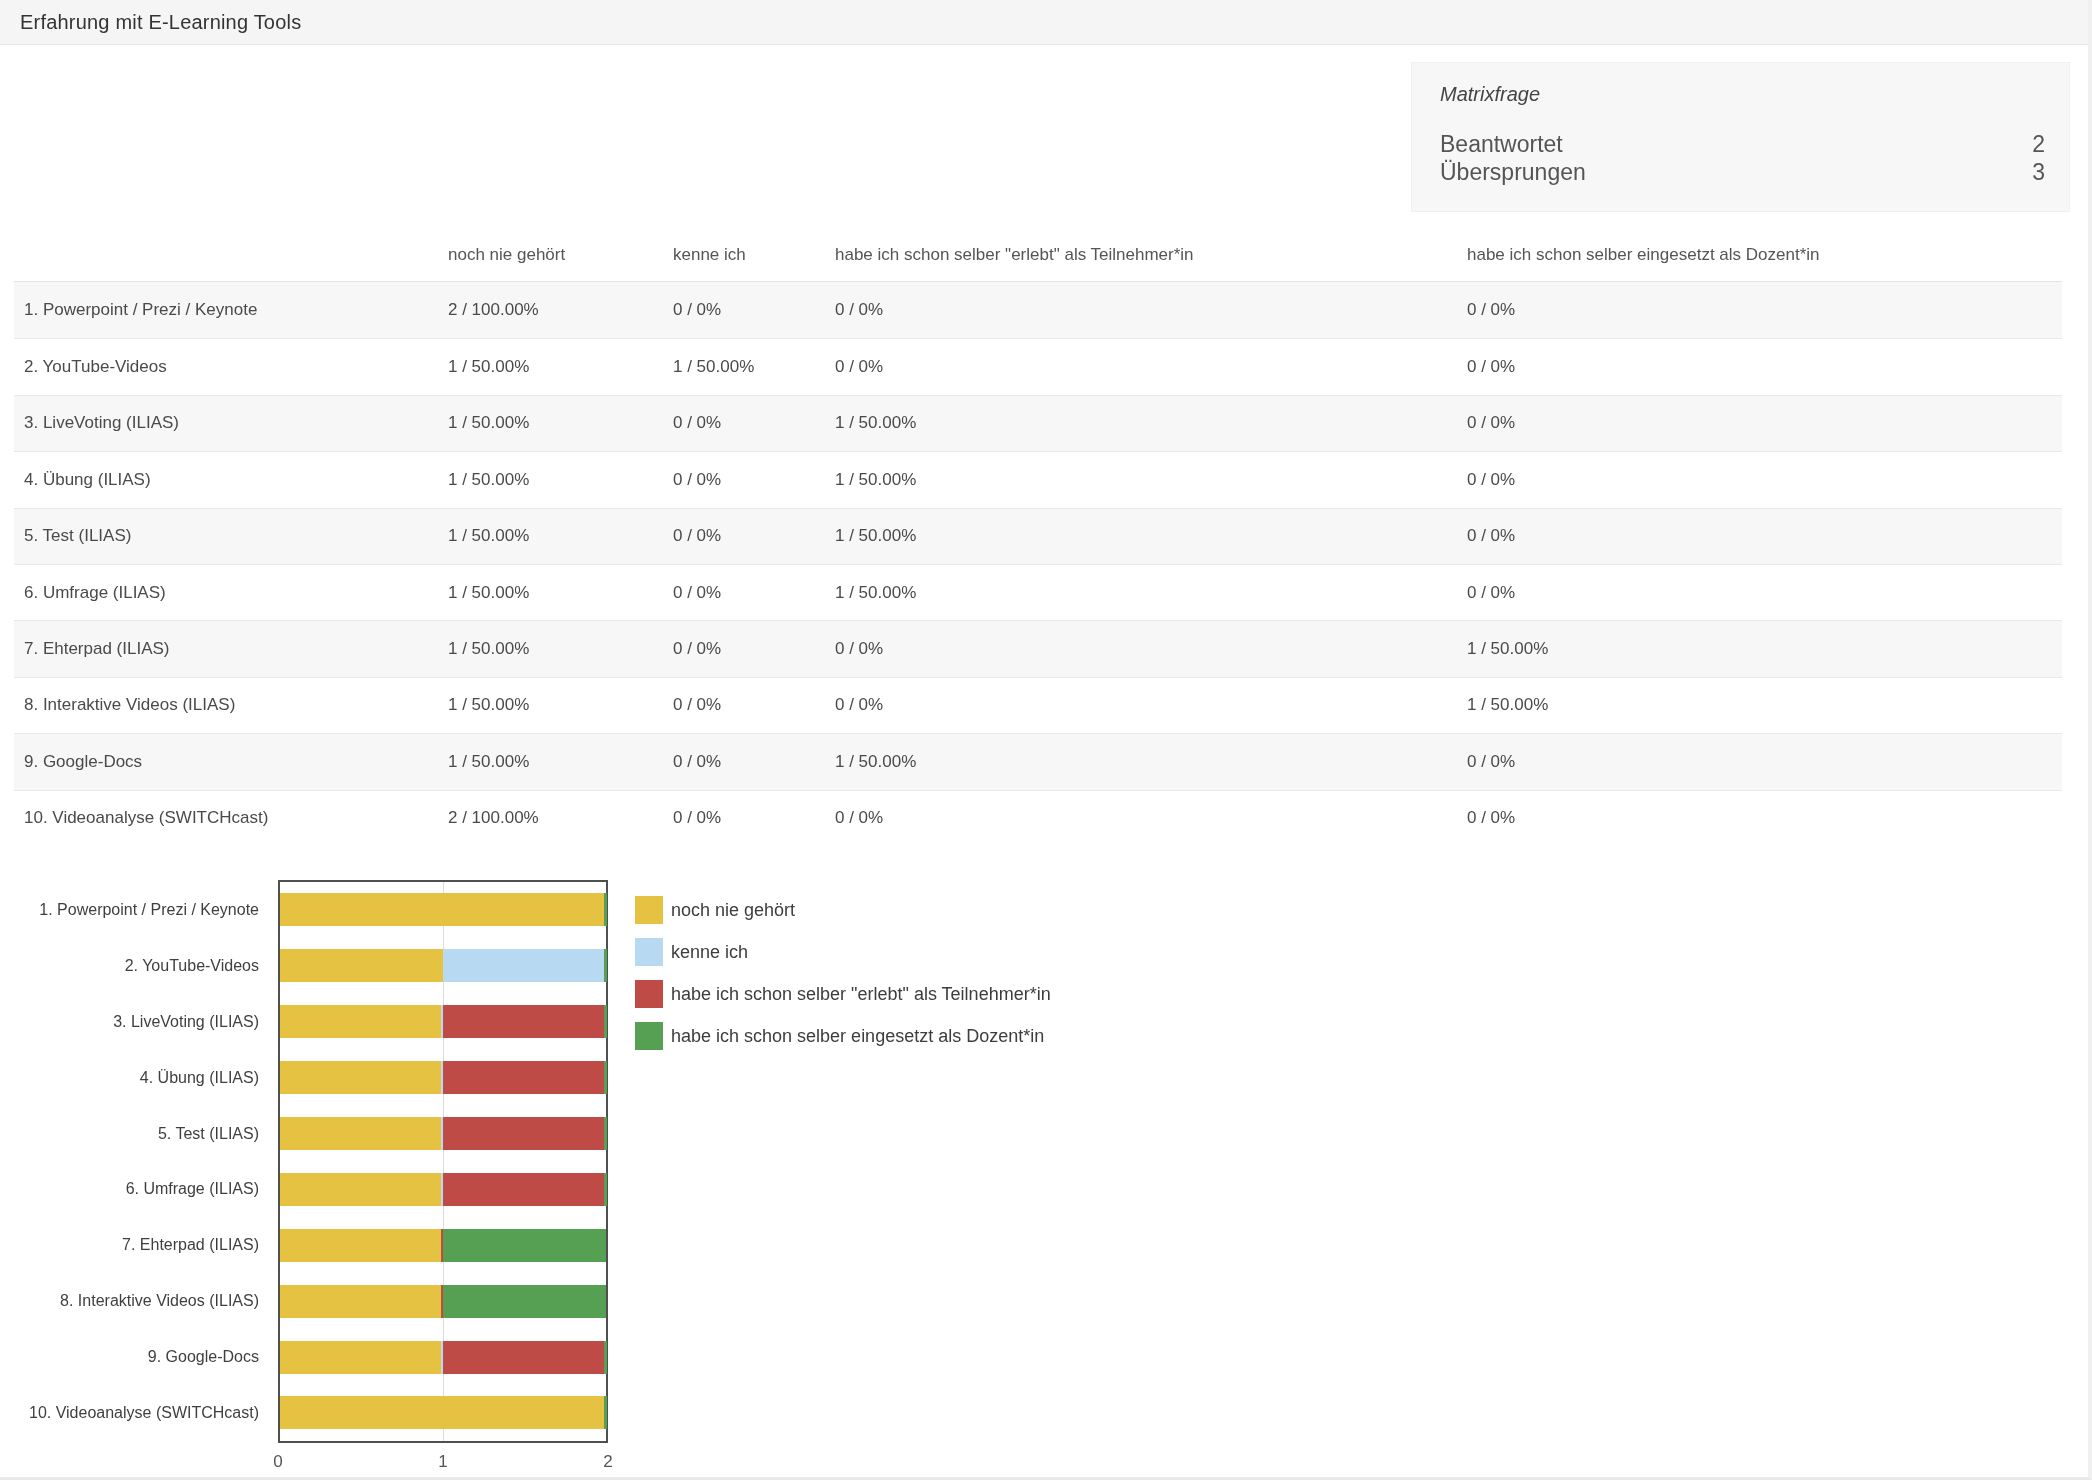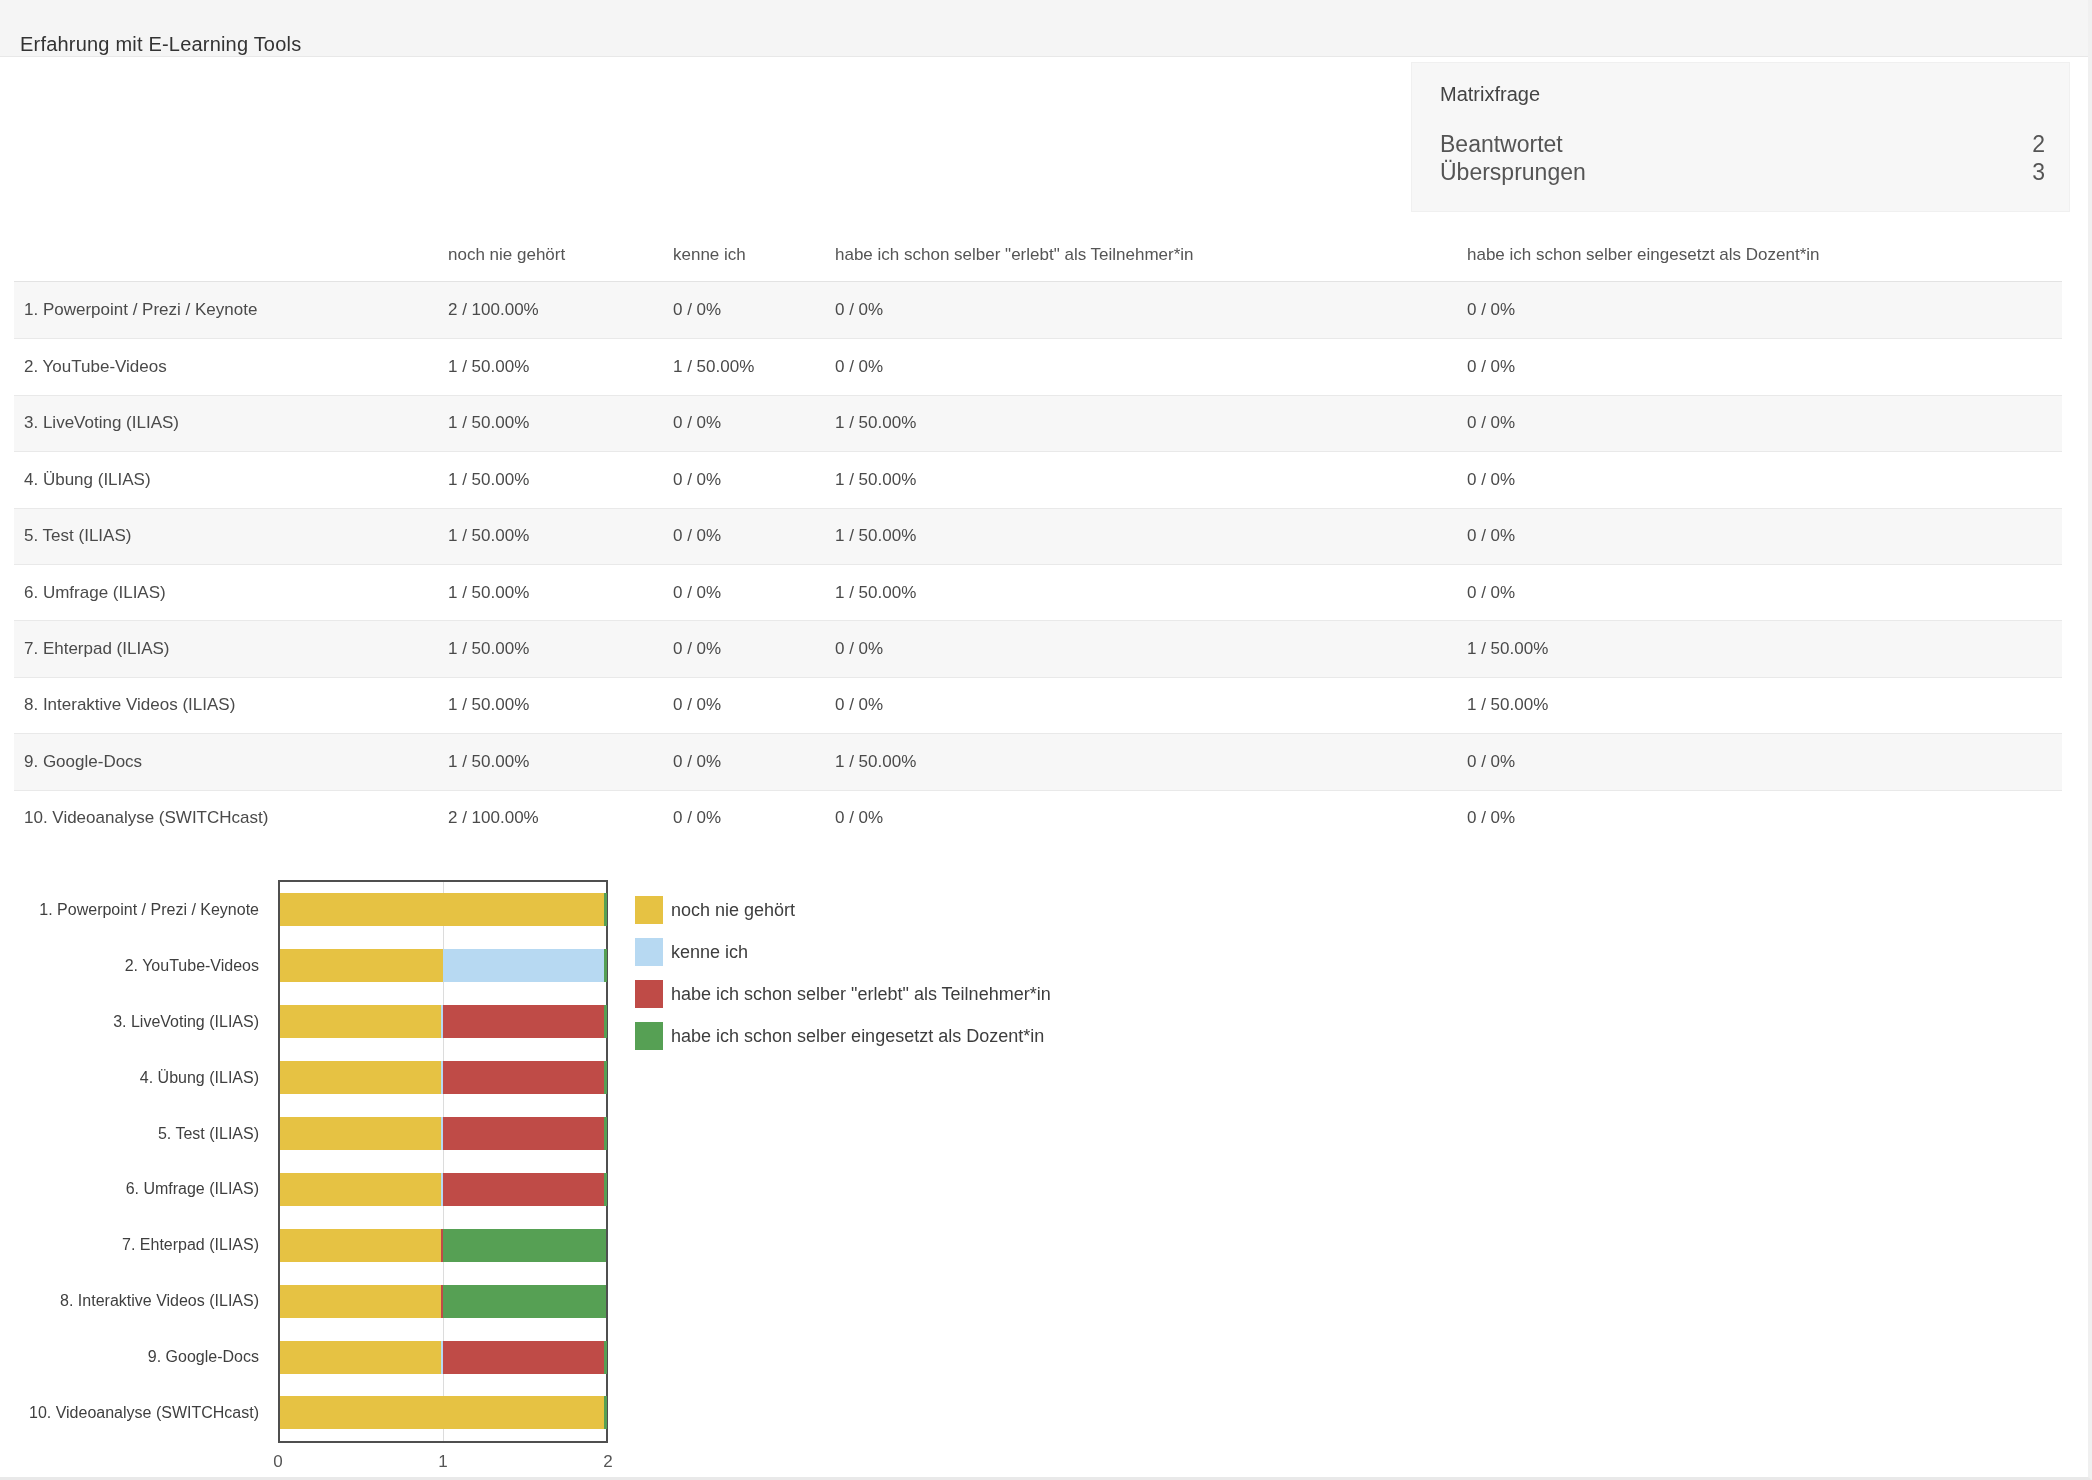--- a/index.html
+++ b/index.html
@@ -2,31 +2,31 @@
 <html><head>
 <meta charset="utf-8">
 <style>
   * { margin:0; padding:0; box-sizing:border-box; }
   html,body { width:2092px; height:1480px; background:#ffffff; overflow:hidden;
     font-family:"Liberation Sans", sans-serif; }
   .page { position:relative; width:2092px; height:1480px; background:#fff;
     border-right:4px solid #f0f0f0; border-bottom:3px solid #e9e9e9; }
 
   
-  .topbar { position:absolute; left:0; top:0; width:100%; height:57px;
-    background:#f5f5f5; border-bottom:1px solid #e8e8e8; display:flex; align-items:flex-end; }
+  .topbar { position:absolute; left:0; top:0; width:100%; height:45px;
+    background:#f5f5f5; border-bottom:1px solid #e8e8e8; display:flex; align-items:center; }
   .topbar .title { font-size:20px; color:#333; padding-left:20px; letter-spacing:0.2px; }
 
   
   .prompt { position:absolute; left:20px; top:80px; font-size:18px; color:#6d6d6d; }
 
   
   .stats { position:absolute; left:1411px; top:62px; width:659px; height:150px;
     background:#f7f7f7; border:1px solid #f0f0f0; padding:20px 24px 16px 28px; }
-  .stats .stats-title { font-size:20px; color:#444; margin-bottom:24px; }
+  .stats .stats-title { font-size:20px; color:#444; margin-bottom:24px;font-style:italic; }
   .stats .srow { display:flex; justify-content:space-between; font-size:23px;
     color:#555; line-height:28px; }
 
   
   .table { position:absolute; left:14px; top:228px; width:2048px; }
   .trow { display:grid; grid-template-columns:434px 225px 162px 632px 1fr;
     align-items:center; height:56.4px; font-size:17px; color:#4a4a4a; }
   .trow.thead { height:54px; color:#555; border-bottom:1px solid #e3e3e3; }
   .trow + .trow:not(.thead) { border-top:1px solid #e9e9e9; }
   .trow.thead + .trow { border-top:none; }

